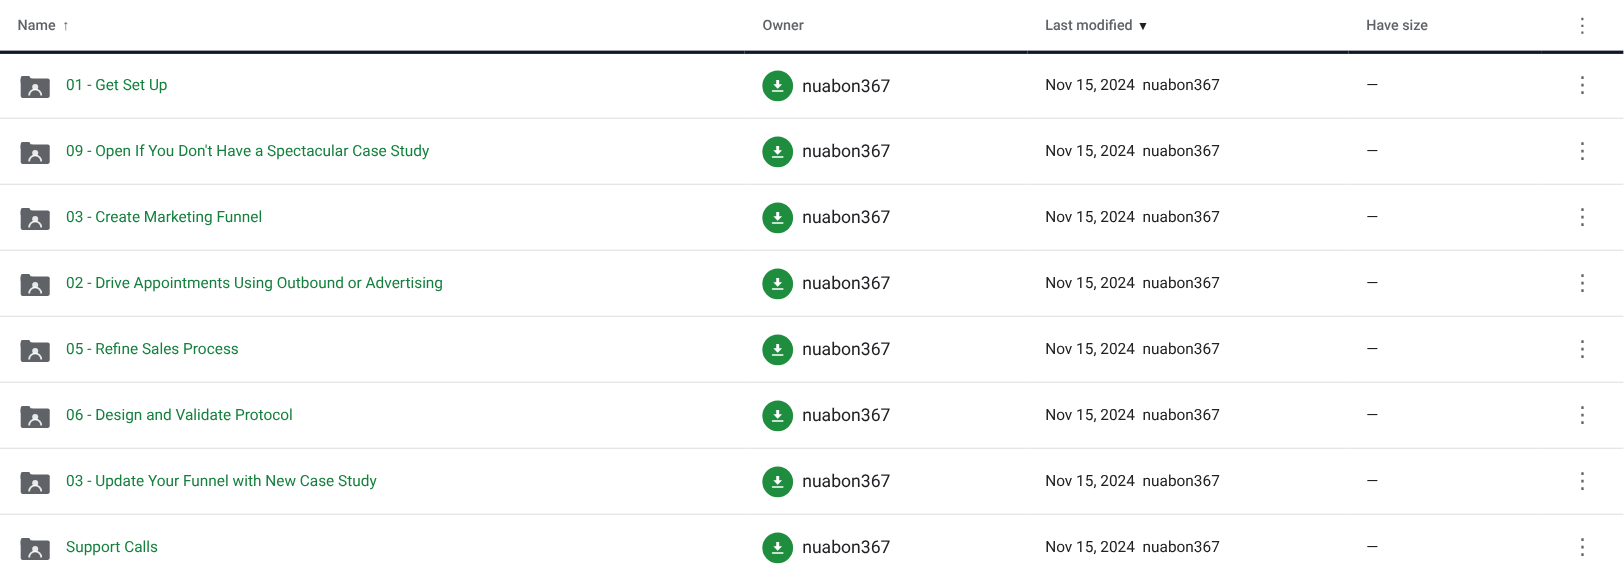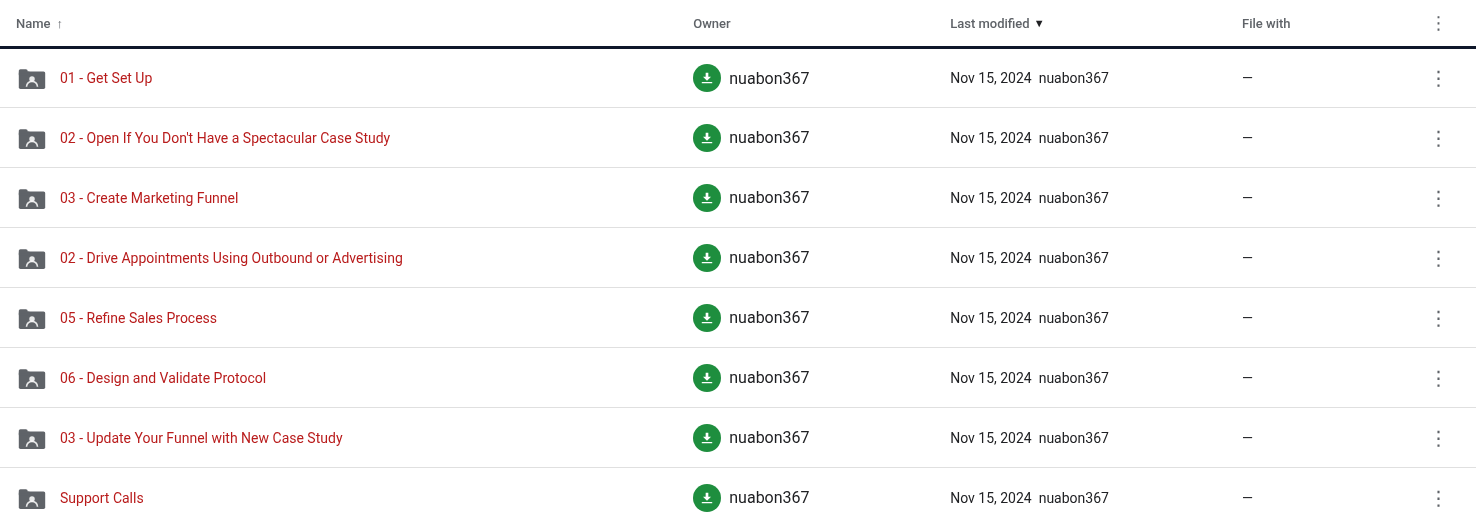--- a/index.html
+++ b/index.html
@@ -82,21 +82,21 @@
       justify-content: center;
     }
 
     .folder-svg {
       width: 28px;
       height: 22px;
     }
 
     .file-name {
       font-size: 14px;
-      color: #b91c1c;
+      color: #15803d;
       white-space: nowrap;
       overflow: hidden;
       text-overflow: ellipsis;
     }
 
     .owner-cell {
       display: flex;
       align-items: center;
       gap: 8px;
     }
@@ -190,21 +190,21 @@
       <th class="owner-col">
         <span>Owner</span>
       </th>
       <th class="modified-col">
         <div class="modified-header">
           <span>Last modified</span>
           <span style="font-size:11px;color:#202124;">▼</span>
         </div>
       </th>
       <th class="size-col">
-        <span>File with</span>
+        <span>Have size</span>
       </th>
       <th class="menu-col">
         <button class="header-menu-btn">⋮</button>
       </th>
     </tr>
   </thead>
   <tbody id="table-body">
   <tr>
         <td>
     <div class="name-cell">
@@ -242,21 +242,21 @@
       <div class="folder-icon">
         <svg class="folder-svg" viewBox="0 0 24 20" fill="none" xmlns="http://www.w3.org/2000/svg">
           <rect x="0" y="4" width="24" height="16" rx="1.5" fill="#5f6368"></rect>
           <rect x="0" y="4" width="10" height="4" rx="1" fill="#5f6368"></rect>
           <rect x="0" y="2" width="8" height="4" rx="1.5" fill="#5f6368"></rect>
 
           <circle cx="12" cy="11" r="2.5" fill="white" opacity="0.85"></circle>
           <path d="M7 18c0-2.76 2.24-5 5-5s5 2.24 5 5" stroke="white" stroke-width="1.5" fill="none" opacity="0.85"></path>
         </svg>
       </div>
-      <span class="file-name">02 - Open If You Don't Have a Spectacular Case Study</span>
+      <span class="file-name">09 - Open If You Don't Have a Spectacular Case Study</span>
     </div>
   </td>
         <td>
     <div class="owner-cell">
       <div class="owner-avatar">
         <svg width="16" height="16" viewBox="0 0 24 24" fill="white" xmlns="http://www.w3.org/2000/svg">
           <path d="M12 16l-6-6h4V4h4v6h4l-6 6z"></path>
           <rect x="4" y="18" width="16" height="2" rx="1"></rect>
         </svg>
       </div>

